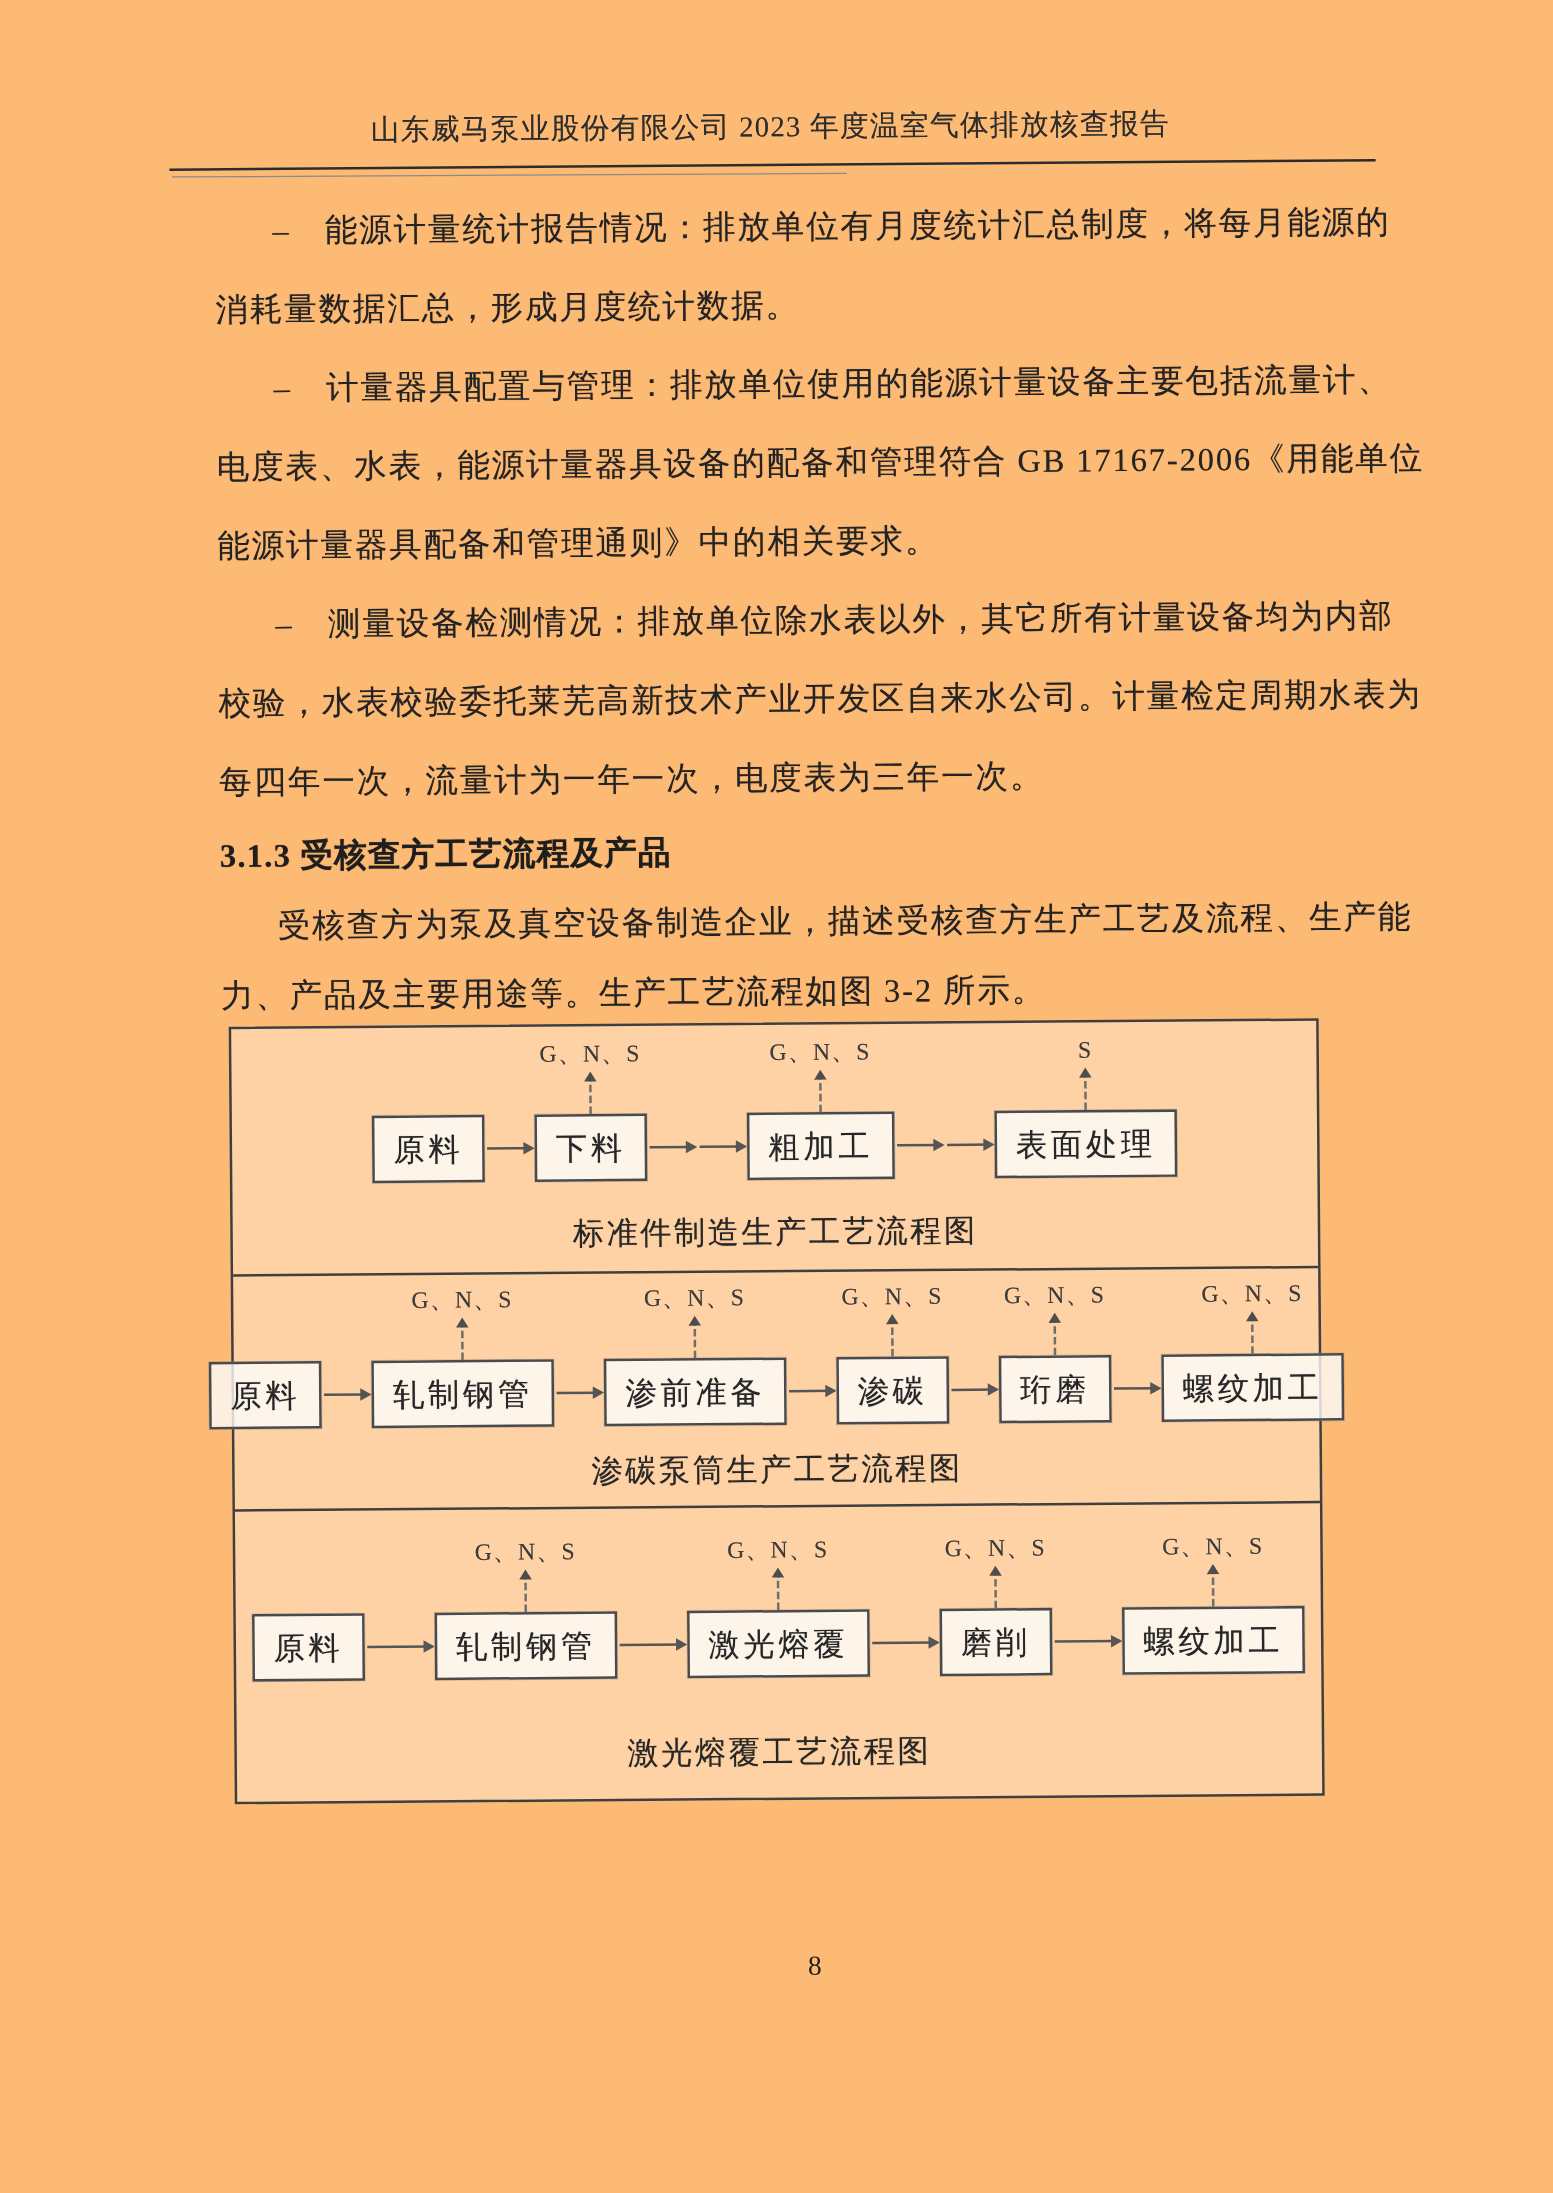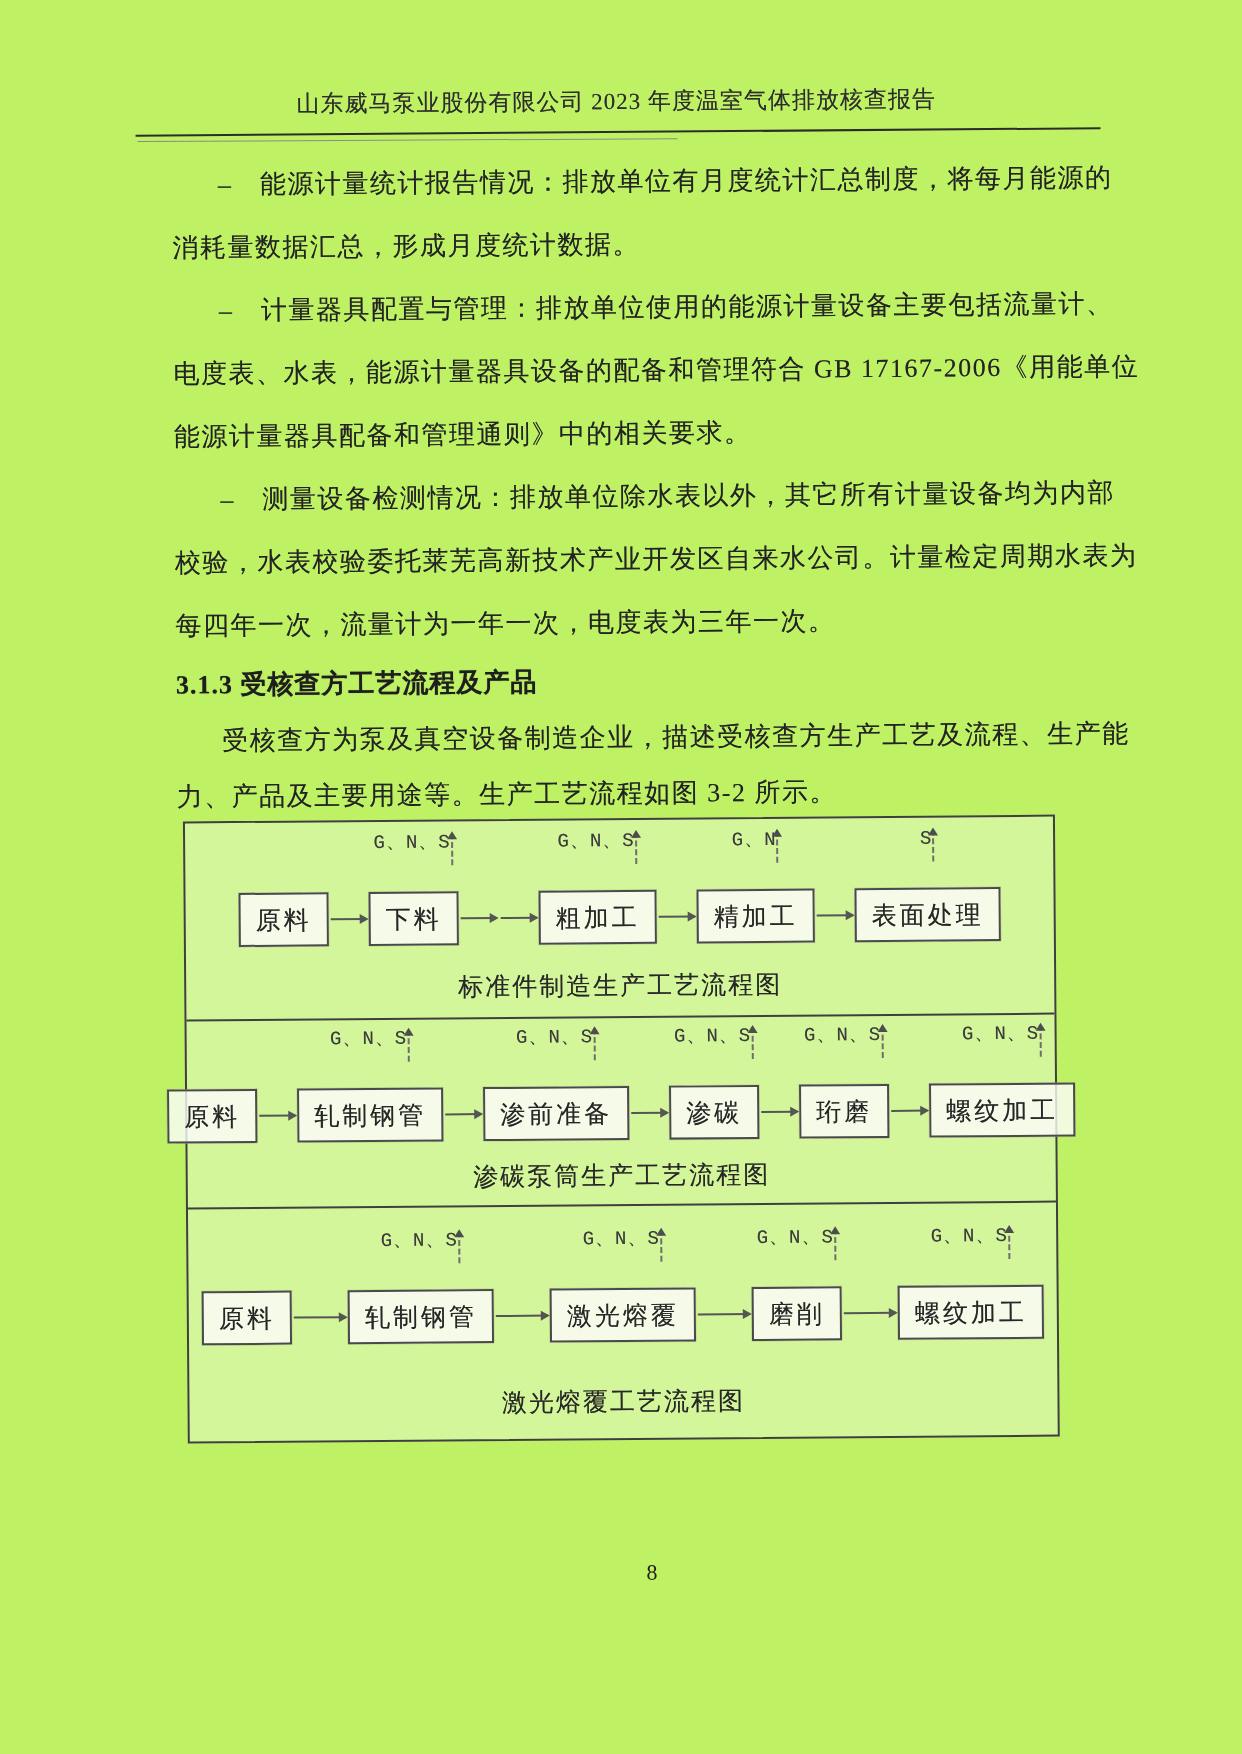--- a/index.html
+++ b/index.html
@@ -1,20 +1,20 @@
 <!DOCTYPE html>
 <html><head>
 <meta charset="utf-8">
 <style>
   html,body{margin:0;padding:0;background:#e8e8e6;}
   .page{
     position:relative;
     width:1242px;height:1754px;
     margin:0 auto;
-    background:#bef264;
+    background:#fdba74;
     overflow:hidden;
     font-family:"Liberation Serif","DejaVu Serif",serif;
     color:#2a2a2a;
   }
   .scan-tilt{
     position:absolute;inset:0;
     transform:rotate(-0.45deg);
     transform-origin:50% 40%;
   }
   
@@ -58,22 +58,22 @@
   .fc-s2{height:186px;}
   .fc-s3{height:232px;}
   .fc-row{
     display:flex;justify-content:center;align-items:flex-end;
   }
   .fc-s1 .fc-row{padding-top:10px;}
   .fc-s2 .fc-row{padding-top:8px;}
   .fc-s3 .fc-row{padding-top:22px;}
   .fc-step{display:flex;flex-direction:column;align-items:center;}
   .fc-emi{
-    height:60px;display:flex;flex-direction:row;
-    justify-content:flex-end;font-family:Liberation Mono, monospace;
+    height:60px;display:flex;flex-direction:column;
+    align-items:center;justify-content:flex-end;
   }
   .fc-emi-label{
     font-size:19px;letter-spacing:1px;color:#3c3c3c;
     height:24px;line-height:22px;white-space:pre;
     text-shadow:0 0 .5px rgba(60,60,60,.45);
   }
   .fc-emi-arrow{
     height:32px;width:0;border-left:2px dashed #6e6e6e;
     position:relative;margin-top:2px;
   }
@@ -159,27 +159,20 @@
             <div class="fc-harrow"></div>
             <div class="fc-harrow"></div>
             <div class="fc-step">
               <div class="fc-emi">
                 <div class="fc-emi-label">G、N、S</div>
                 <div class="fc-emi-arrow"></div>
               </div>
               <div class="fc-box">粗加工</div>
             </div>
             <div class="fc-harrow"></div>
-            <div class="fc-step">
-              <div class="fc-emi">
-                <div class="fc-emi-label">G、N</div>
-                <div class="fc-emi-arrow"></div>
-              </div>
-              <div class="fc-box">精加工</div>
-            </div>
             <div class="fc-harrow"></div>
             <div class="fc-step">
               <div class="fc-emi">
                 <div class="fc-emi-label">S</div>
                 <div class="fc-emi-arrow"></div>
               </div>
               <div class="fc-box">表面处理</div>
             </div>
           </div>
           <div class="fc-caption">标准件制造生产工艺流程图</div>

